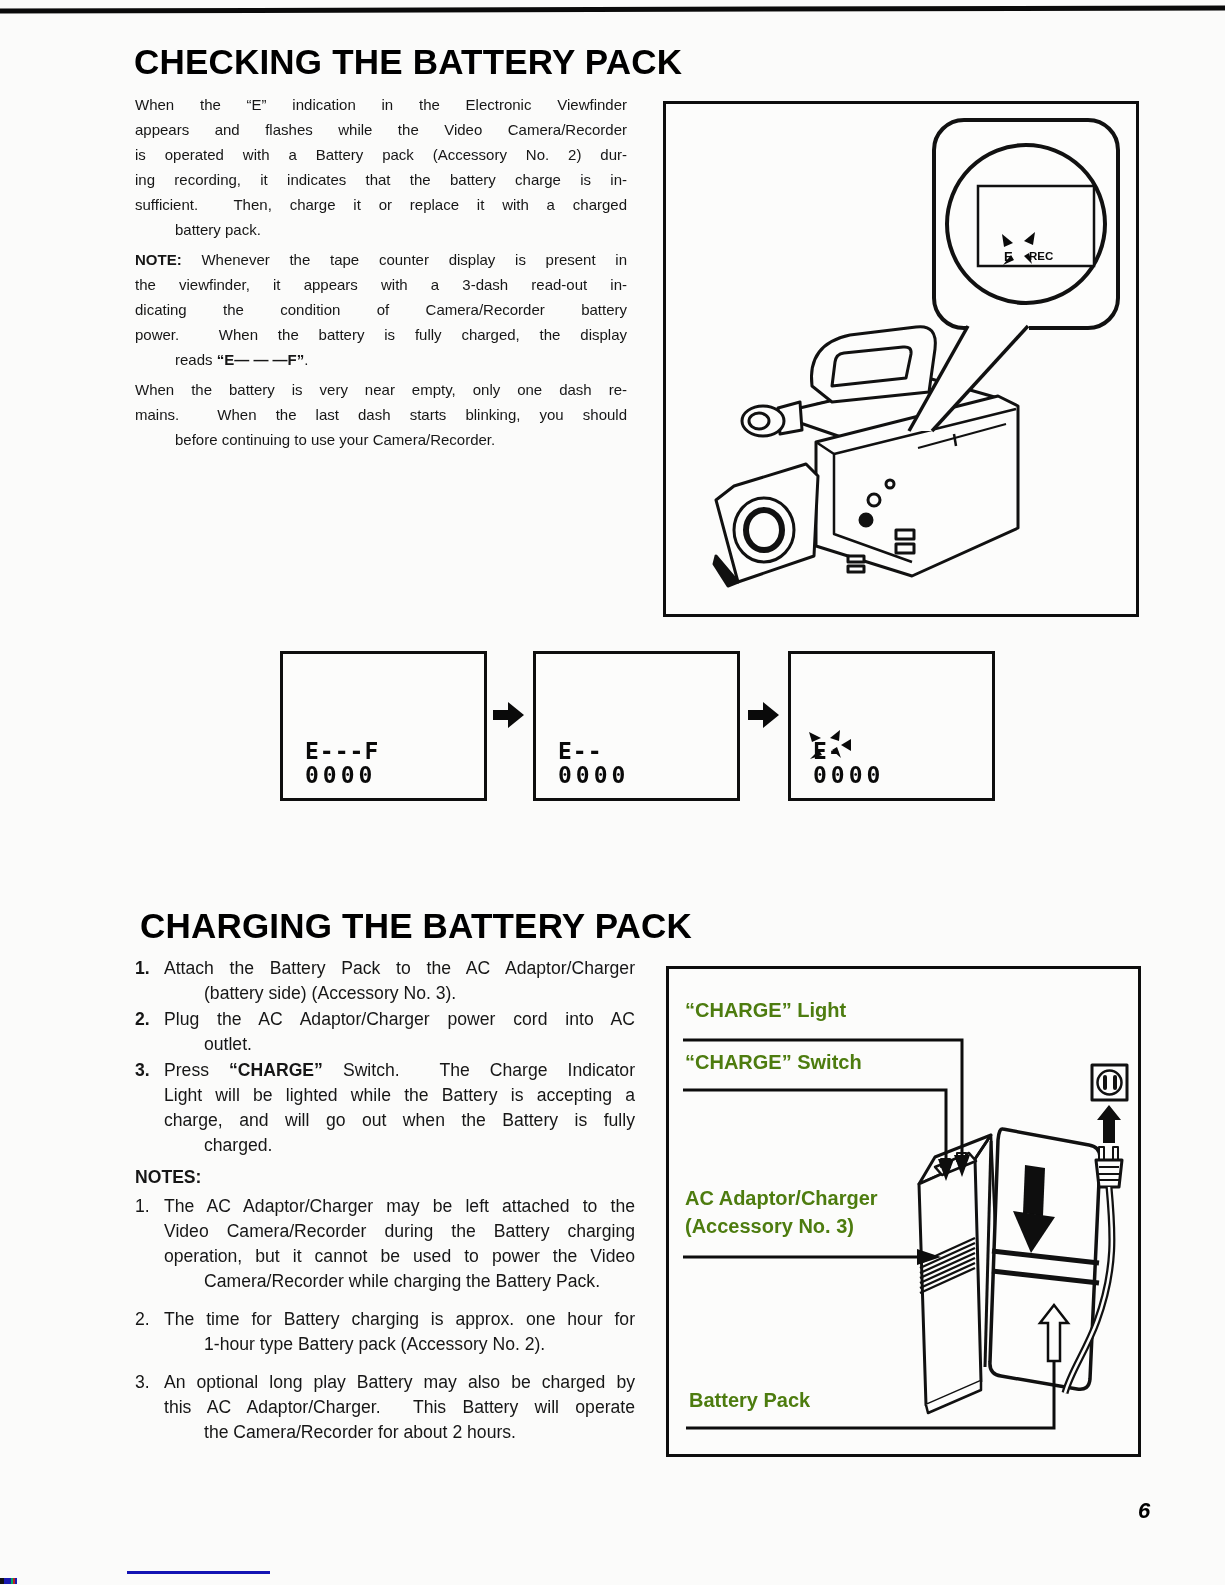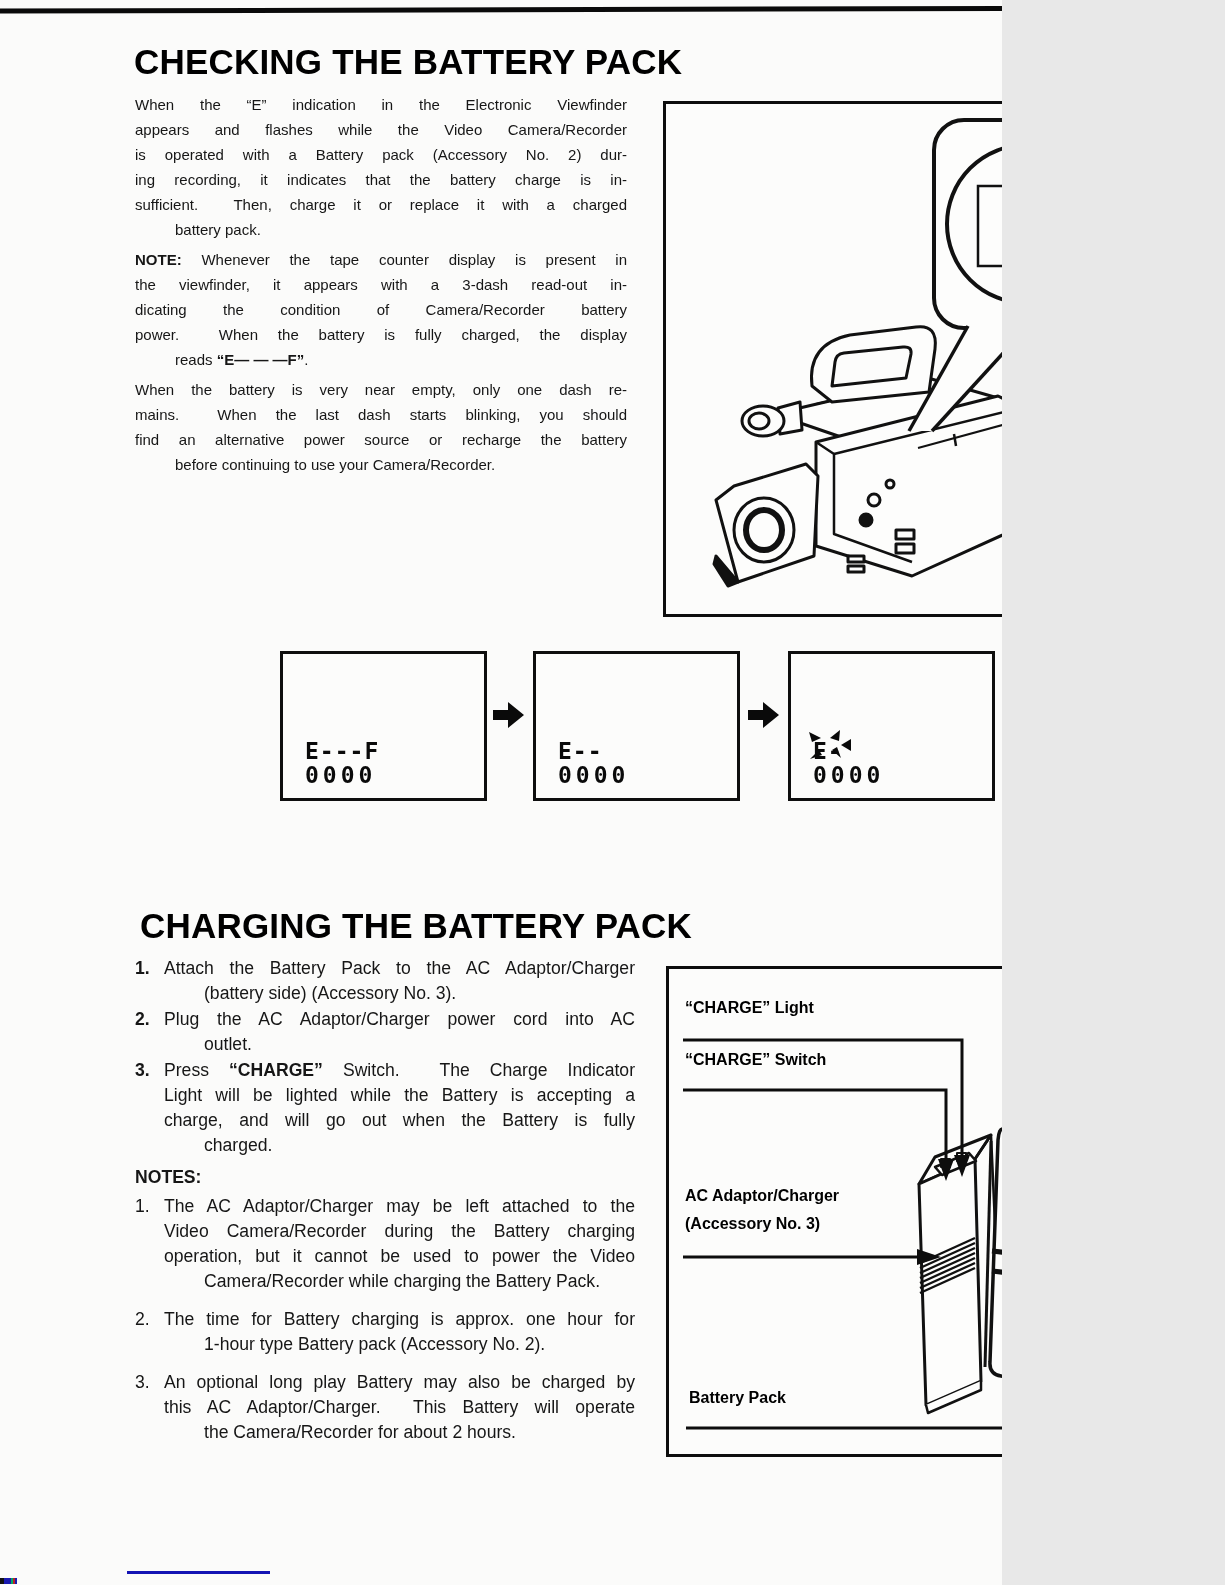--- a/index.html
+++ b/index.html
@@ -1,37 +1,37 @@
 <!DOCTYPE html>
 <html><head>
 <meta charset="utf-8">
 <style>
   html,body{margin:0;padding:0;background:#e8e8e8;}
-  .page{position:relative;width:1002px;height:1585px;background:#fbfbfa;overflow:hidden;
+  .page{position:relative;width:1225px;height:1585px;background:#fbfbfa;overflow:hidden;
         font-family:"Liberation Sans",sans-serif;color:#161616;}
   .topbar{position:absolute;left:-8px;top:7px;width:1245px;height:5px;background:#0a0a0a;transform:rotate(-0.15deg);}
   .h1{position:absolute;font-weight:bold;font-size:35px;color:#000;letter-spacing:0.2px;white-space:nowrap;}
   .h1.s1{left:134px;top:42px;}
   .h1.s2{left:140px;top:906px;}
   .textcol{position:absolute;left:135px;top:92px;width:492px;font-size:15px;line-height:25px;}
   .para{margin-bottom:5px;}
   .ln{text-align:justify;text-align-last:justify;white-space:pre-wrap;}
   .ln.last{text-align-last:left;margin-left:40px;}
   .listcol{position:absolute;left:135px;top:956px;width:500px;font-size:17.6px;line-height:25px;}
   .step{display:flex;margin-bottom:1px;}
   .step .num{width:29px;flex:none;font-weight:bold;}
   .notes .step .num{font-weight:normal;}
   .step .body{flex:1;min-width:0;}
   .subhead{font-weight:bold;margin:7px 0 4px 0;}
   .notes .step{margin-bottom:13px;}
   .figbox{position:absolute;background:#fcfcfb;border:3px solid #0d0d0d;}
   .fig1{left:663px;top:101px;width:470px;height:510px;}
   .fig2{left:666px;top:966px;width:469px;height:485px;}
   .fig2 svg,.fig1 svg{position:absolute;left:0;top:0;}
-  .figlabel{position:absolute;font-weight:bold;font-size:16px;color:#000000;white-space:nowrap;}
+  .figlabel{position:absolute;font-weight:bold;font-size:20px;color:#4d7c0f;white-space:nowrap;}
   .disp{position:absolute;top:651px;width:201px;height:144px;border:3px solid #0e0e0e;background:#fcfcfb;}
   .disp.b1{left:280px;} .disp.b2{left:533px;} .disp.b3{left:788px;}
   .dtext{position:absolute;left:22px;bottom:11px;font-family:"DejaVu Sans Mono",monospace;
          font-weight:bold;font-size:23px;line-height:24px;color:#0a0a0a;}
   .dtext .counter{letter-spacing:4px;}
   .dtext .eline{letter-spacing:1px;position:relative;display:inline-block;}
   .flowarrow{position:absolute;top:702px;width:31px;height:26px;}
   .flowarrow.a1{left:493px;} .flowarrow.a2{left:748px;}
   .pagenum{position:absolute;left:1138px;top:1498px;font-weight:bold;font-style:italic;font-size:22px;color:#000;}
   .blueline{position:absolute;left:127px;top:1571px;width:143px;height:3px;background:#1414b4;}
@@ -60,21 +60,20 @@
     <div class="para">
         <div class="ln"><b>NOTE:</b> Whenever the tape counter display is present in</div>
         <div class="ln">the viewfinder, it appears with a 3-dash read-out in-</div>
         <div class="ln">dicating the condition of Camera/Recorder battery</div>
         <div class="ln">power.  When the battery is fully charged, the display</div>
         <div class="ln last">reads <b>“E— — —F”</b>.</div>
       </div>
     <div class="para">
         <div class="ln">When the battery is very near empty, only one dash re-</div>
         <div class="ln">mains.  When the last dash starts blinking, you should</div>
-        <div class="ln">find an alternative power source or recharge the battery</div>
         <div class="ln last">before continuing to use your Camera/Recorder.</div>
       </div>
   </div>
 
   <div class="figbox fig1">
     <svg width="464" height="504" viewBox="0 0 464 504">
       <g stroke="#111" stroke-width="3" fill="#fdfdfc" stroke-linejoin="round">
 
         <path d="M108,310 L262,274 L332,294 L178,334 Z"></path>
         <path d="M150,300 L258,276" fill="none" stroke-width="2"></path>

